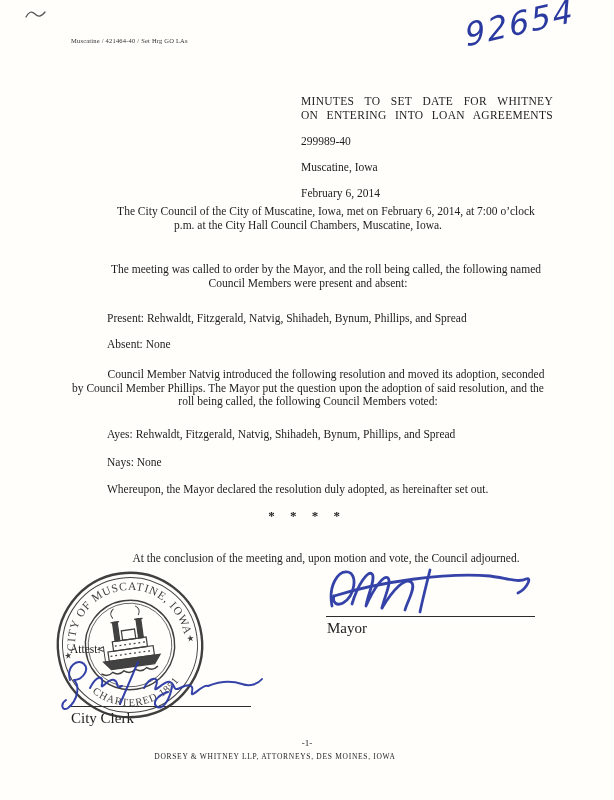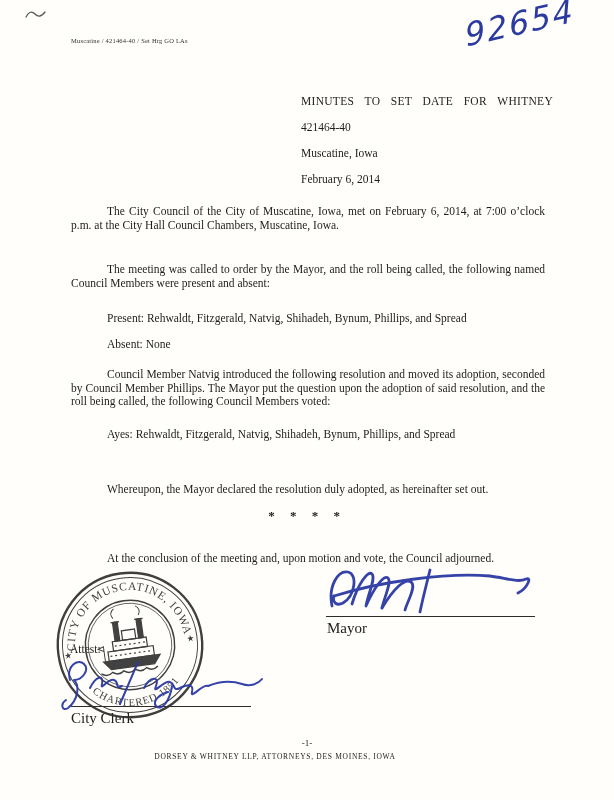--- a/index.html
+++ b/index.html
@@ -32,21 +32,21 @@
 
   .title-block { position: absolute; left: 301px; top: 94px; width: 252px; font-size: 11.5px; line-height: 14px; }
   .title-line { text-align: justify; text-align-last: justify; letter-spacing: .3px; }
   .title-meta { margin-top: 12px; }
 
   .para {
     position: absolute; left: 71px; width: 474px; margin: 0;
     font-size: 11.5px; line-height: 13.5px;
   }
   .justify { text-align: justify; }
-  .indent { text-indent: 36px; }
+  .indent { text-indent: 36px; text-align: center; }
   .inset { left: 107px; width: 438px; }
 
   .separator {
     position: absolute; top: 508px; left: 0; width: 614px;
     text-align: center; font-size: 13px; font-weight: bold; letter-spacing: 6px;
   }
 
   .sig { position: absolute; }
   .sig-mayor { left: 318px; top: 558px; width: 228px; height: 66px; }
   .sig-clerk { left: 58px; top: 652px; width: 212px; height: 70px; z-index: 5; }
@@ -77,31 +77,33 @@
   <svg class="pen-mark" width="24" height="14" viewBox="0 0 24 14">
     <path d="M2 10 Q6 2 11 7 T21 5" fill="none" stroke="#555" stroke-width="1.3" stroke-linecap="round"></path>
   </svg>
 
   <div class="doc-ref">Muscatine / 421464-40 / Set Hrg GO LAs</div>
 
   <div class="handwritten-number">92654</div>
 
   <div class="title-block">
     <div class="title-line">MINUTES TO SET DATE FOR WHITNEY</div>
-    <div class="title-meta">421464-40</div>
+    <div class="title-line">ON ENTERING INTO LOAN AGREEMENTS</div>
+    <div class="title-meta">299989-40</div>
     <div class="title-meta">Muscatine, Iowa</div>
     <div class="title-meta">February 6, 2014</div>
   </div>
 
   <p class="para indent justify" style="top:205px">The City Council of the City of Muscatine, Iowa, met on February 6, 2014, at 7:00 o’clock p.m. at the City Hall Council Chambers, Muscatine, Iowa.</p>
   <p class="para indent justify" style="top:263px">The meeting was called to order by the Mayor, and the roll being called, the following named Council Members were present and absent:</p>
   <p class="para inset" style="top:312px">Present:  Rehwaldt, Fitzgerald, Natvig, Shihadeh, Bynum, Phillips, and Spread</p>
   <p class="para inset" style="top:338px">Absent:  None</p>
   <p class="para indent justify" style="top:368px">Council Member Natvig introduced the following resolution and moved its adoption, seconded by Council Member Phillips.  The Mayor put the question upon the adoption of said resolution, and the roll being called, the following Council Members voted:</p>
   <p class="para inset" style="top:428px">Ayes:  Rehwaldt, Fitzgerald, Natvig, Shihadeh, Bynum, Phillips, and Spread</p>
+  <p class="para inset" style="top:456px">Nays:  None</p>
   <p class="para inset" style="top:483px">Whereupon, the Mayor declared the resolution duly adopted, as hereinafter set out.</p>
 
   <div class="separator">* * * *</div>
 
   <p class="para indent" style="top:552px">At the conclusion of the meeting and, upon motion and vote, the Council adjourned.</p>
 
   <svg class="sig sig-mayor" viewBox="0 0 228 66">
     <g stroke="#2b3aa5" stroke-width="2.8" fill="none" stroke-linecap="round" stroke-linejoin="round" opacity=".95">
       <path d="M14,48 C10,28 20,12 30,14 C40,16 37,38 25,45 C19,48 14,45 16,38"></path>
       <path d="M34,46 C40,26 50,12 54,16 C58,20 50,36 48,48 C56,30 66,16 70,20 C74,24 66,40 64,50"></path>

